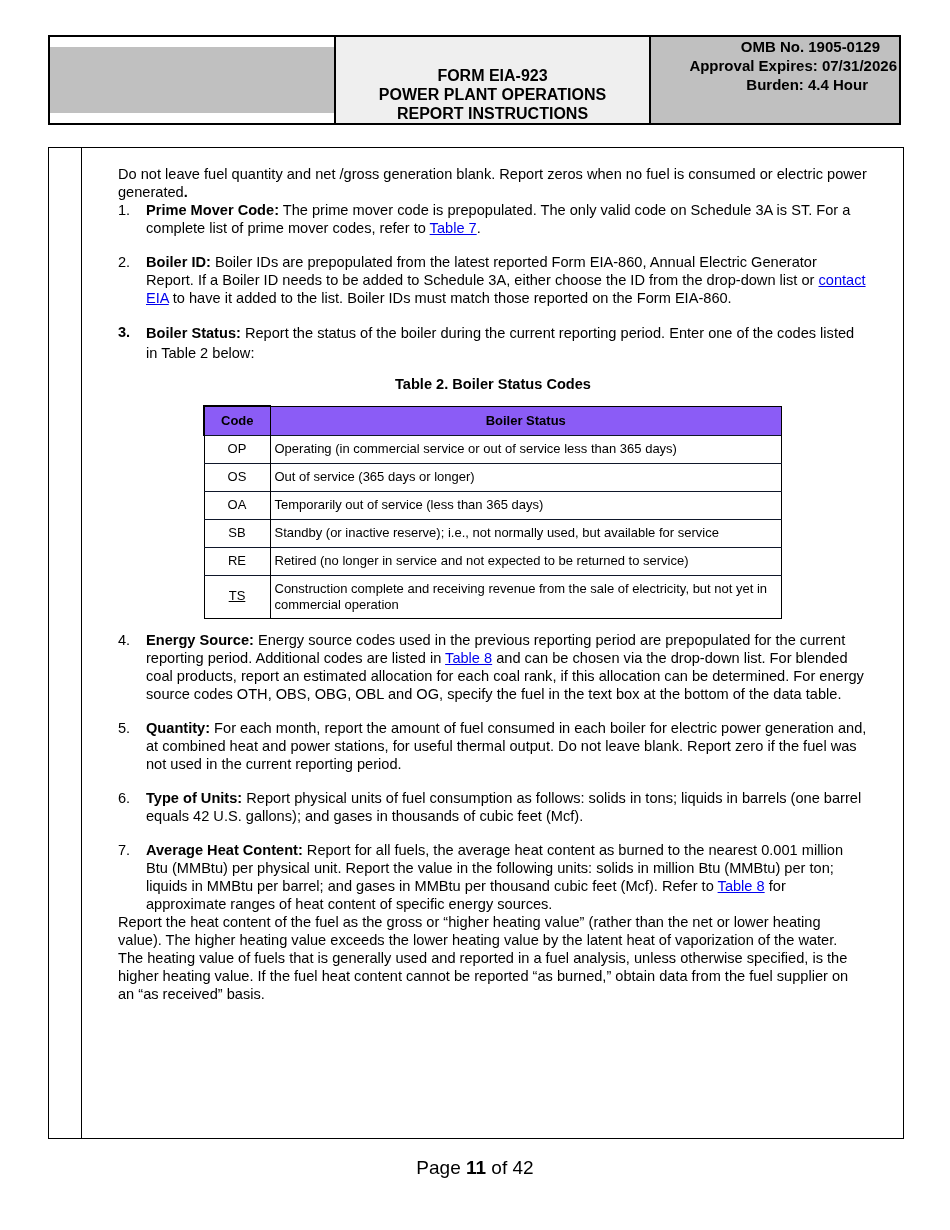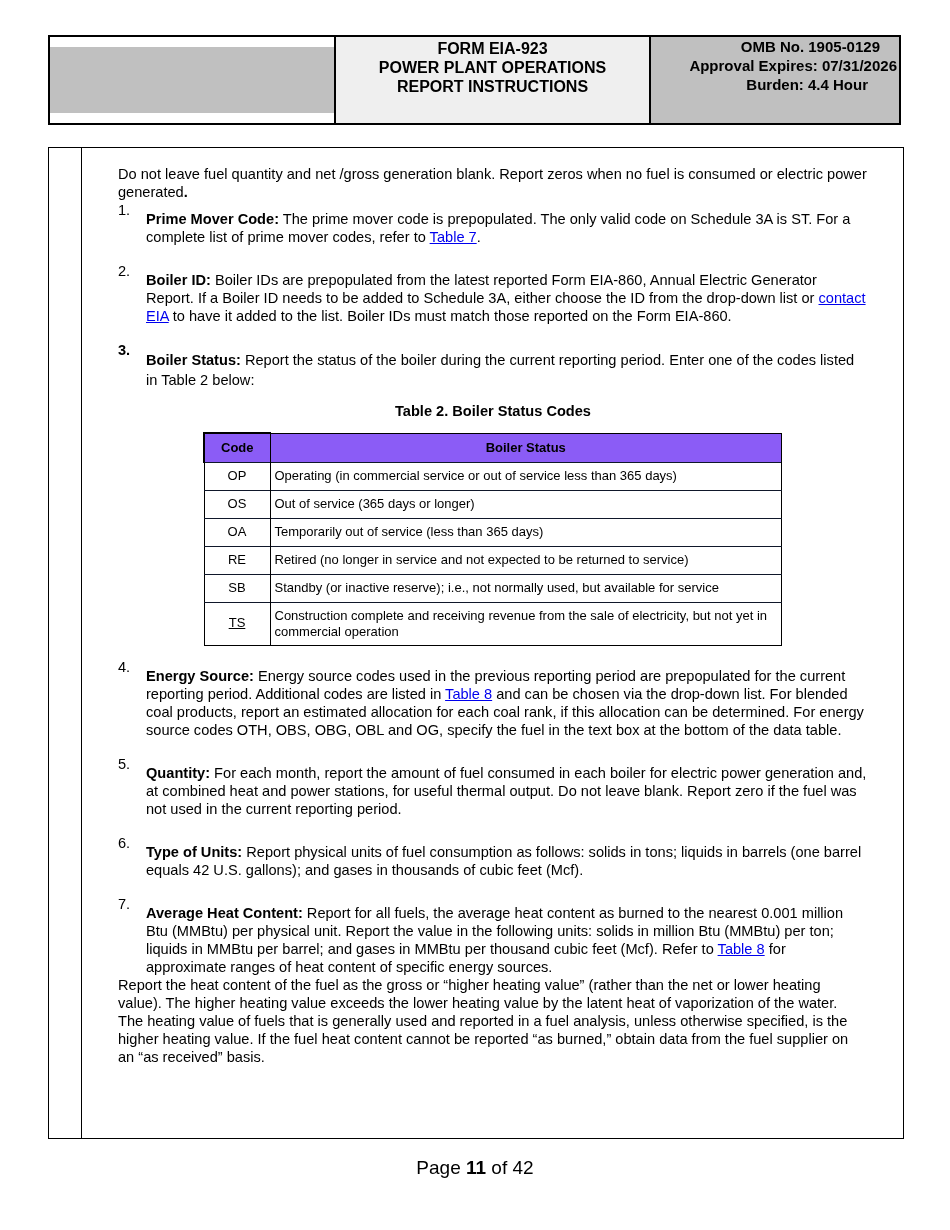--- a/index.html
+++ b/index.html
@@ -20,21 +20,21 @@
     .hdr-left {
       width: 286px; height: 100%; border-right: 2px solid #000;
       position: relative; background: #fff;
     }
     .hdr-left .band {
       position: absolute; left: 0; right: 0; top: 10px; height: 66px; background: #c0c0c0;
     }
     .hdr-center {
       width: 315px; height: 100%; background: #efefef;
       border-right: 2px solid #000;
-      display: flex; flex-direction: column; justify-content: flex-start; align-items: center;
+      display: flex; flex-direction: column; justify-content: flex-end; align-items: center;
       font-weight: bold; font-size: 16px; line-height: 19px; text-align: center;
       padding-top: 2px;
     }
     .hdr-right {
       flex: 1; height: 100%; background: #c0c0c0;
       display: flex; flex-direction: column; align-items: flex-end;
       font-weight: bold; font-size: 15px; line-height: 19px; padding-top: 0; padding-right: 2px;
     }
     .hdr-right .r1 { padding-right: 17px; }
     .hdr-right .r3 { padding-right: 29px; }
@@ -48,21 +48,21 @@
       position: absolute; left: 32px; top: 0; bottom: 0; width: 1px; background: #000;
     }
     .body-text {
       position: absolute; left: 69px; top: 17px; width: 750px;
       font-size: 14.6px; line-height: 18px;
     }
     .body-text p { margin: 0; }
     .intro { margin-bottom: 16px; }
     .item { display: flex; margin-bottom: 16px; }
     .item .num { width: 28px; flex: none; }
-    .item .txt { flex: 1; margin-top: 9px; }
+    .item .txt { flex: 1; }
     .item.bold-num .num { font-weight: bold; }
     .item.tall .txt { line-height: 20px; }
     .b { font-weight: bold; }
     a.link { color: #0000ee; text-decoration: underline; }
 
     .sub-para { margin-left: 28px; margin-top: 16px; }
 
     
     .tbl-caption {
       text-align: center; font-weight: bold; font-size: 14.6px; margin: 2px 0 12px 0;
@@ -146,26 +146,26 @@
             </tr>
             <tr>
               <td class="code">OS</td>
               <td>Out of service (365 days or longer)</td>
             </tr>
             <tr>
               <td class="code">OA</td>
               <td>Temporarily out of service (less than 365 days)</td>
             </tr>
             <tr>
+              <td class="code">SB</td>
+              <td>Standby (or inactive reserve); i.e., not normally used, but available for service</td>
+            </tr>
+            <tr>
               <td class="code">RE</td>
               <td>Retired (no longer in service and not expected to be returned to service)</td>
-            </tr>
-            <tr>
-              <td class="code">SB</td>
-              <td>Standby (or inactive reserve); i.e., not normally used, but available for service</td>
             </tr>
             <tr class="tall">
               <td class="code" style="vertical-align:top;padding-top:12px;text-decoration:underline;">TS</td>
               <td>Construction complete and receiving revenue from the sale of electricity, but not yet in commercial operation</td>
             </tr>
           </tbody>
         </table>
       </div>
 
       <div class="item">

